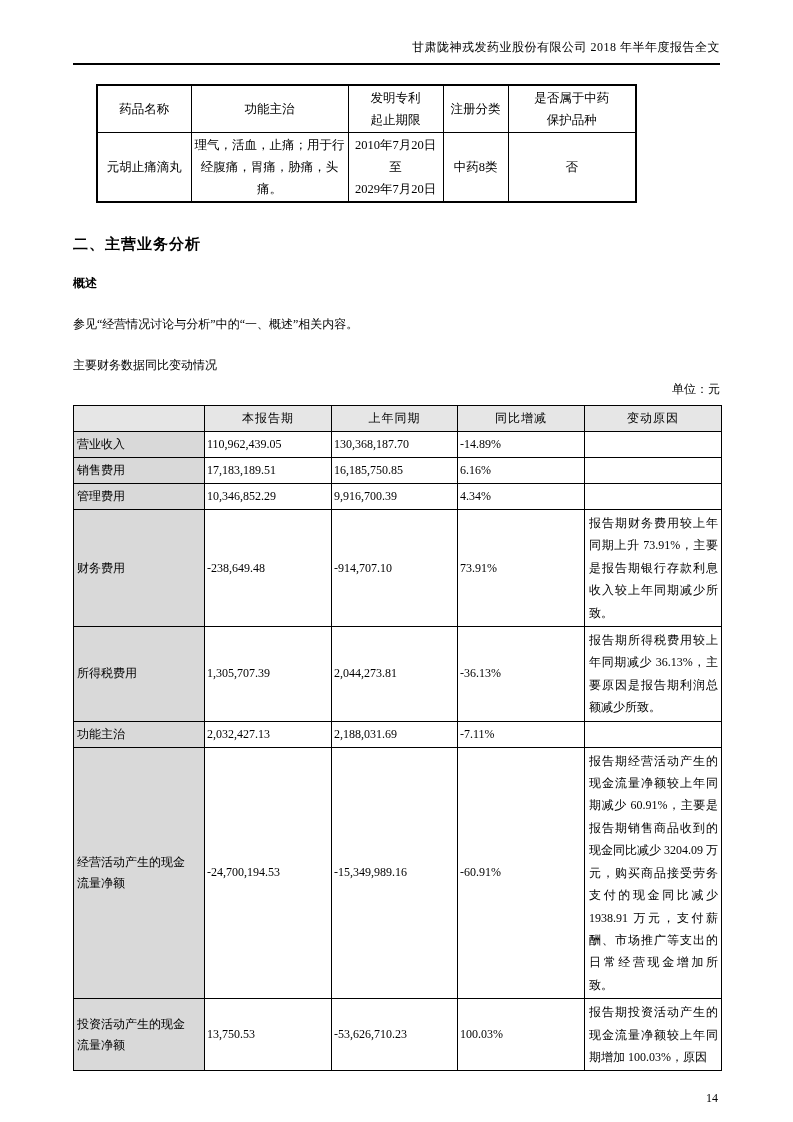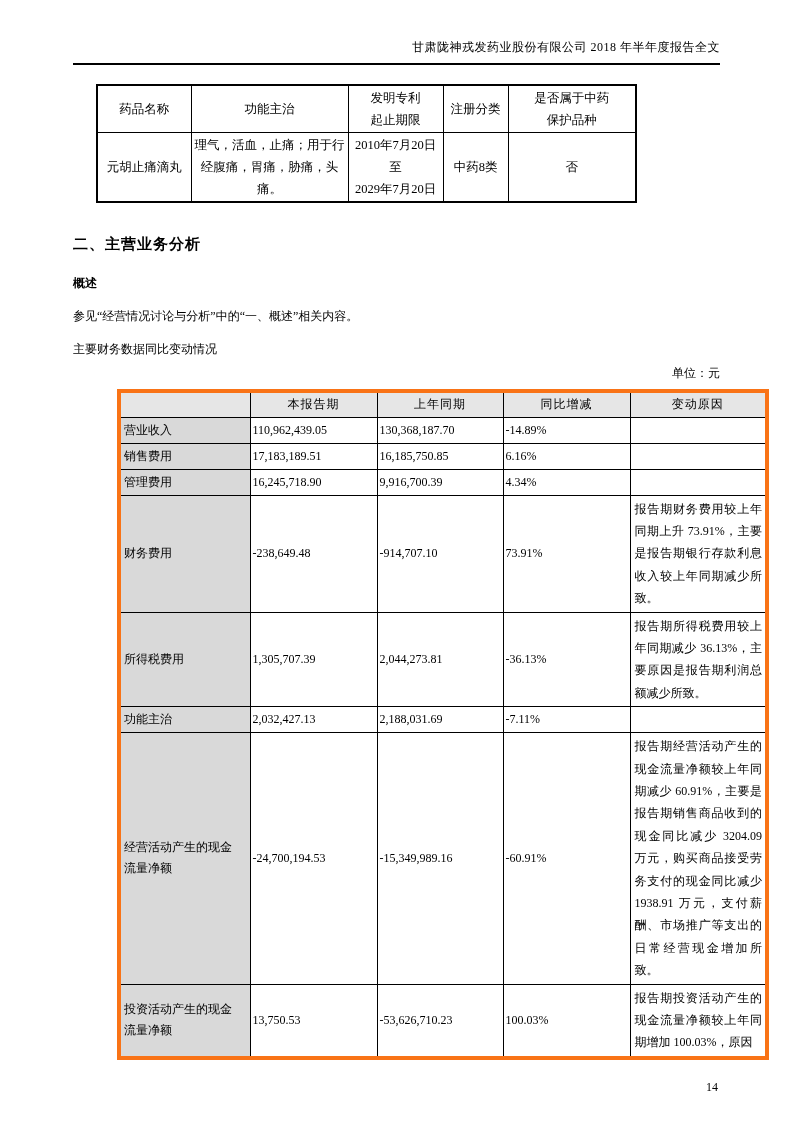--- a/index.html
+++ b/index.html
@@ -46,33 +46,32 @@
     padding: 1px 1px;
     white-space: pre-line;
     overflow: hidden;
   }
   .dtable th { height: 46px; }
   .dtable td { height: 48px; }
   .dtable td.cell-left { text-align: center; }
 
   
   .sec-heading { margin-top: 32px; font-size: 15px; font-weight: bold; letter-spacing: 1px; }
-  .para { margin-top: 16px; font-size: 12px; }
+  .para { margin-top: 24px; font-size: 12px; }
   .para-first { margin-top: 21px; font-weight: bold; }
   .unit-row { margin-top: 7px; text-align: right; font-size: 12px; }
 
   
   .ftable {
     border-collapse: collapse;
-    border: 4px solid #f97316;
+    border: 1px solid #f97316;
     table-layout: fixed;
     width: 648px;
     margin-top: 7px;
     font-size: 12px;
-    margin-left: 44px;
   }
   .ftable col.fc1 { width: 131px; }
   .ftable col.fc2 { width: 127px; }
   .ftable col.fc3 { width: 126px; }
   .ftable col.fc4 { width: 127px; }
   .ftable col.fc5 { width: 137px; }
   .ftable th, .ftable td {
     border: 1px solid #000;
     vertical-align: middle;
     font-weight: normal;
@@ -177,21 +176,21 @@
     <tr class="r-s">
       <td class="lbl">销售费用</td>
       <td class="num">17,183,189.51</td>
       <td class="num">16,185,750.85</td>
       <td class="num">6.16%</td>
       <td class="rsn"></td>
     </tr>
 
     <tr class="r-s">
       <td class="lbl">管理费用</td>
-      <td class="num">16,245,718.90</td>
+      <td class="num">10,346,852.29</td>
       <td class="num">9,916,700.39</td>
       <td class="num">4.34%</td>
       <td class="rsn"></td>
     </tr>
 
     <tr>
       <td class="lbl">财务费用</td>
       <td class="num">-238,649.48</td>
       <td class="num">-914,707.10</td>
       <td class="num">73.91%</td>

